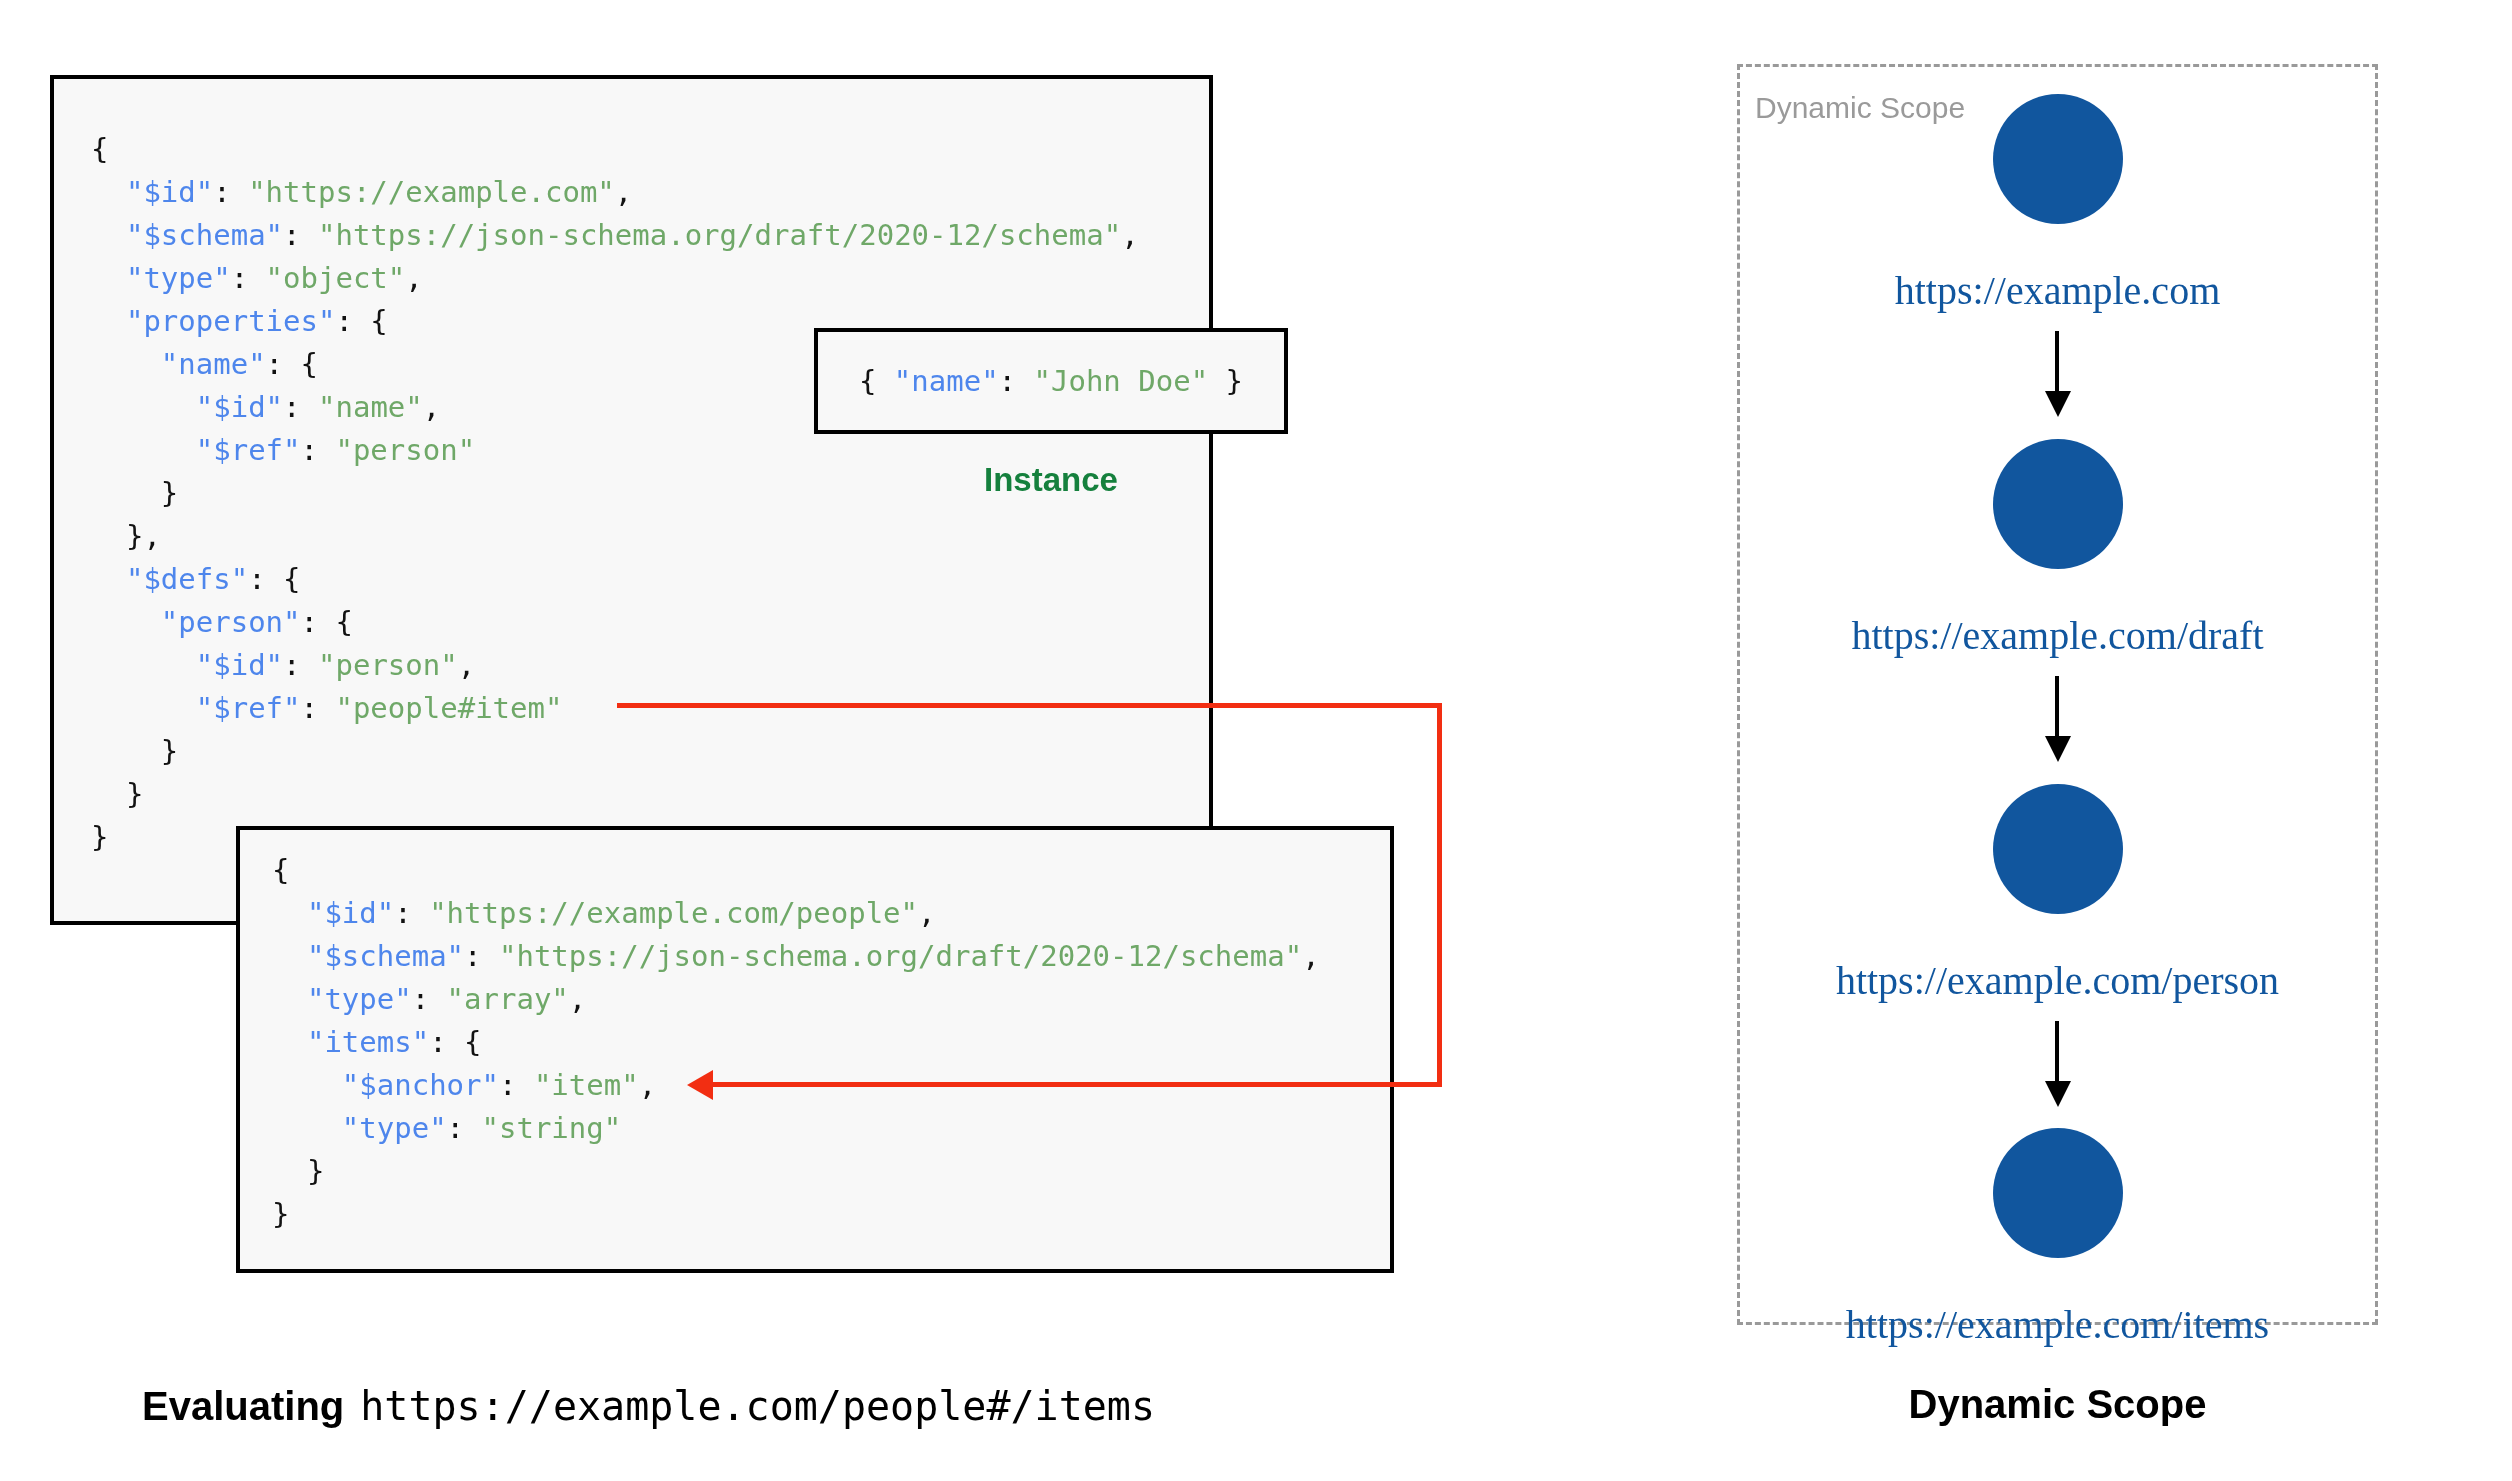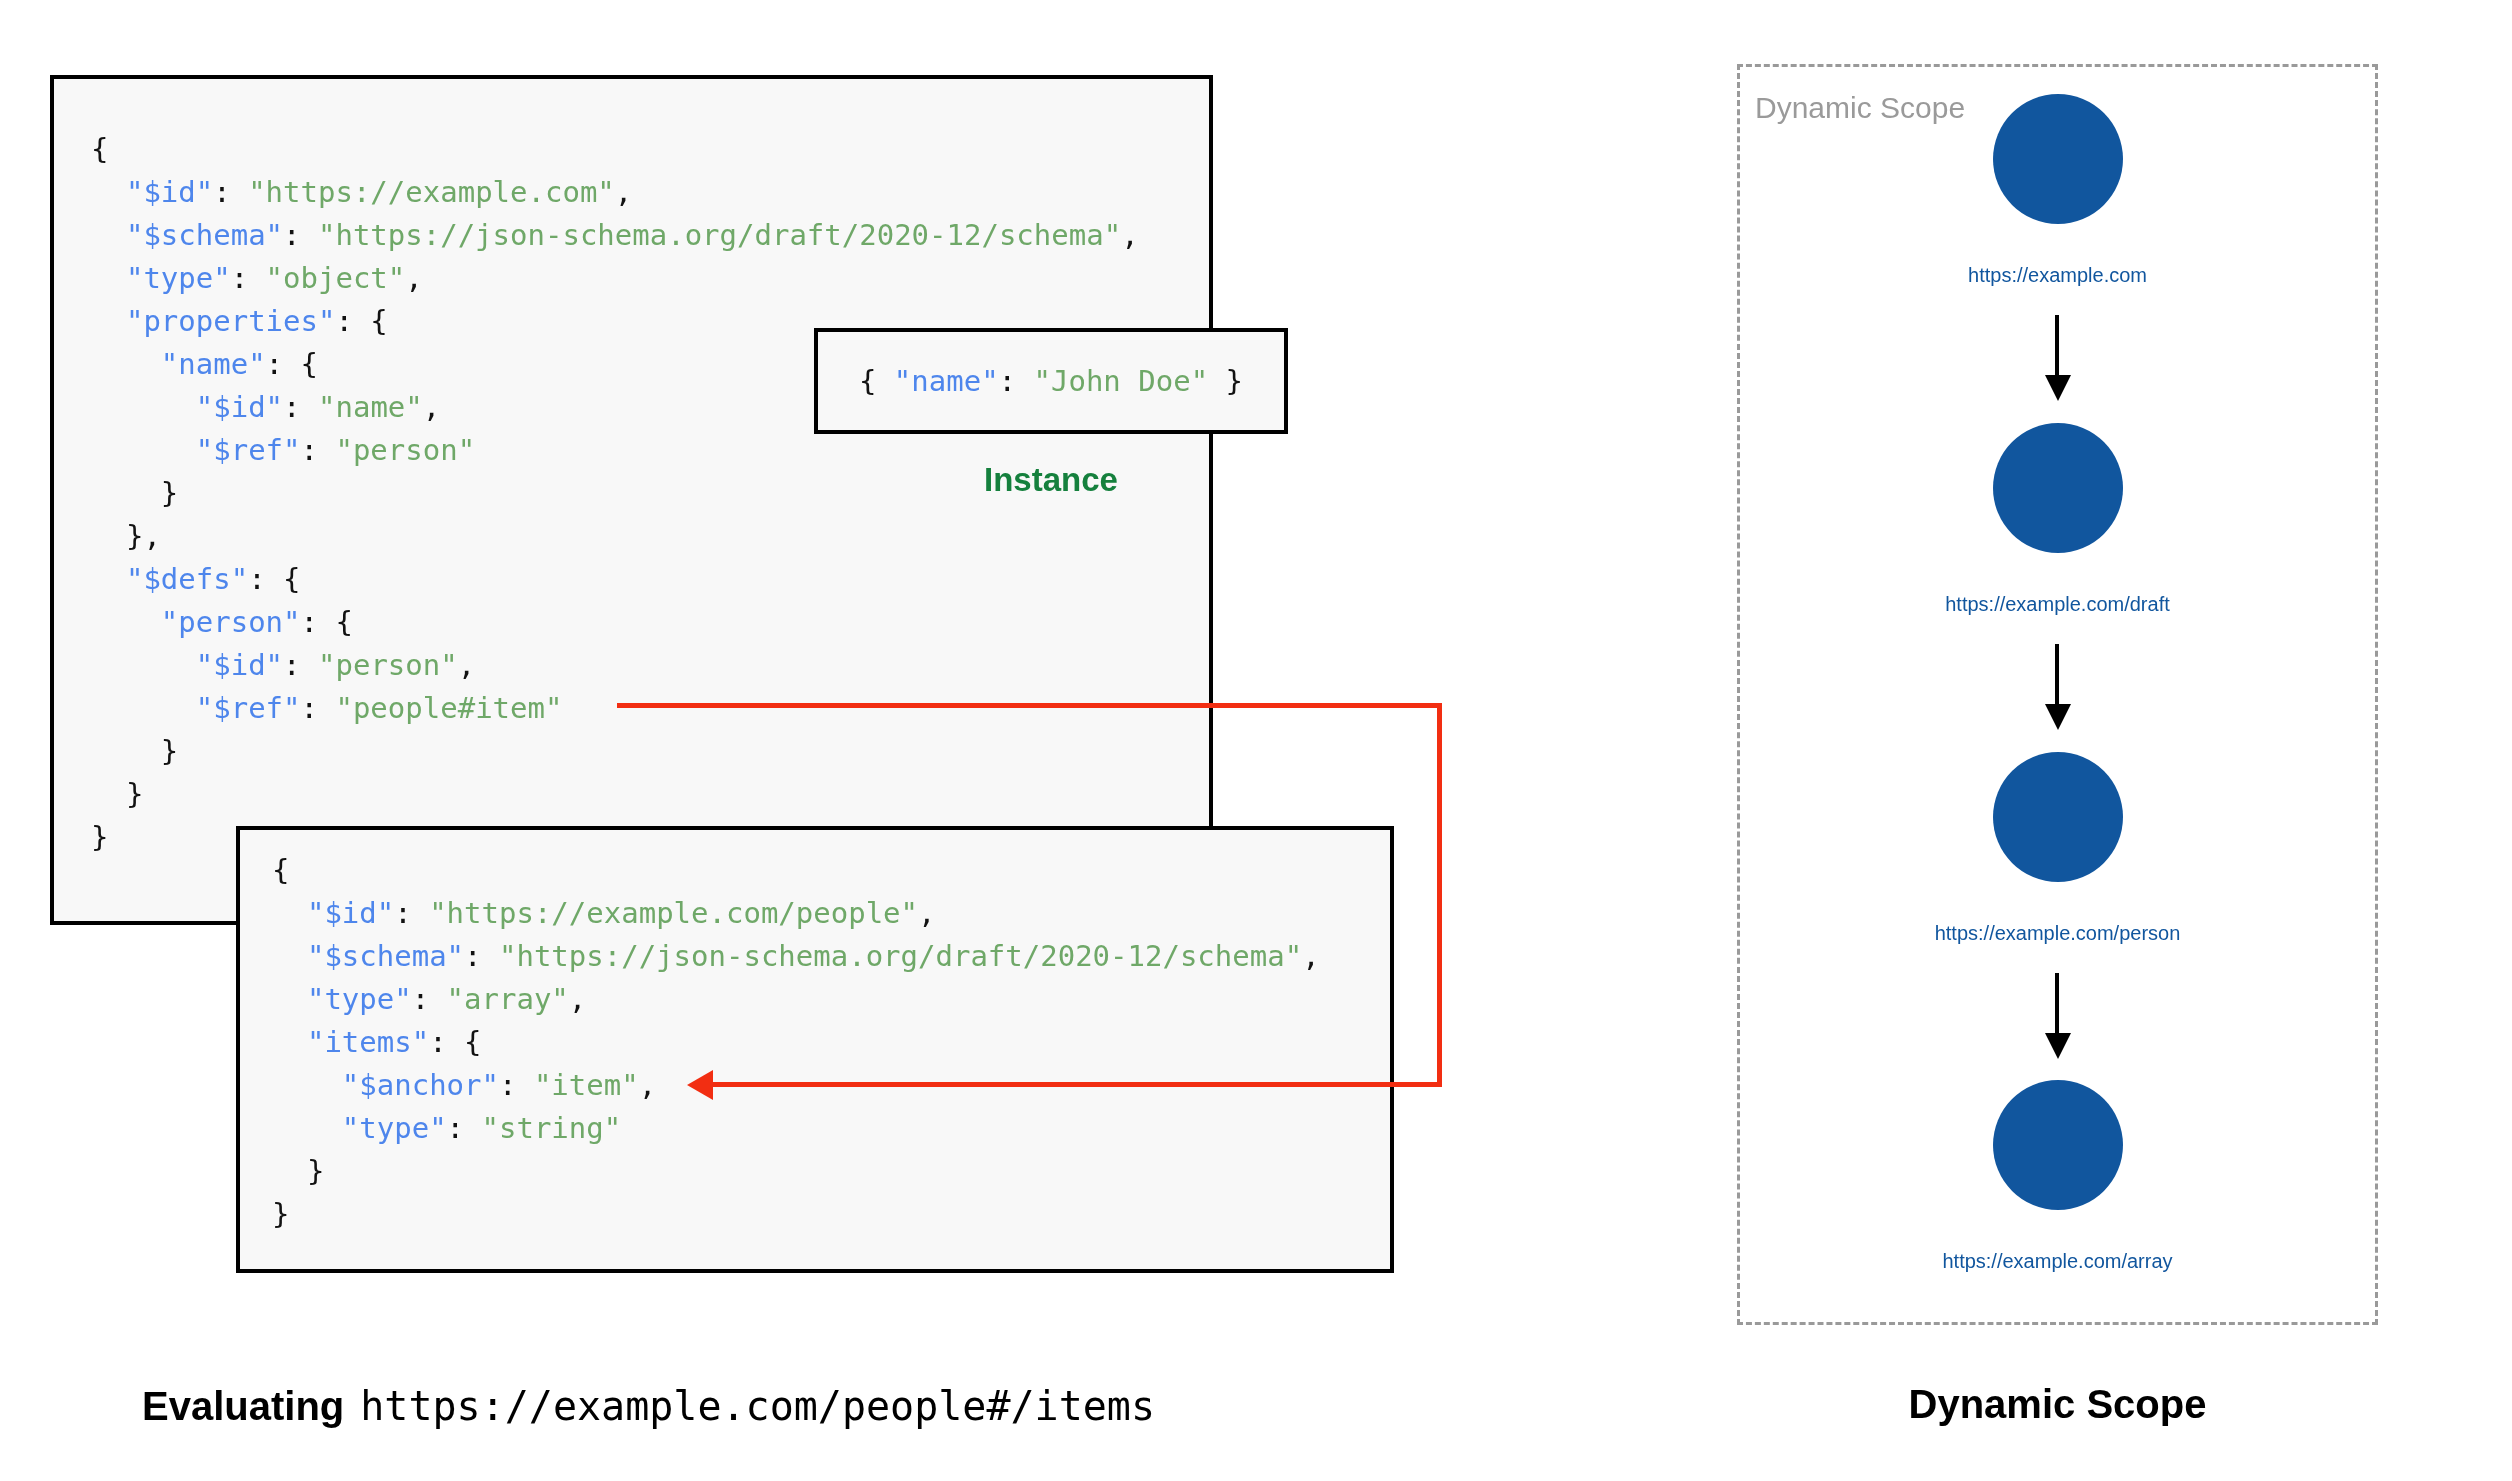--- a/index.html
+++ b/index.html
@@ -68,22 +68,22 @@
     position:absolute;left:15px;top:23.5px;
     font-family:"Liberation Sans",sans-serif;
     font-size:30px;color:var(--gray);
   }
   #scope-nodes{
     position:absolute;left:0;top:27px;width:100%;
     display:flex;flex-direction:column;align-items:center;
   }
   .scope-circle{width:130px;height:130px;border-radius:50%;background:var(--node);}
   .scope-uri{
-    margin-top:32px;font-size:20px;line-height:38px;
-    color:var(--node);font-family:Liberation Sans, sans-serif;white-space:pre;
+    margin-top:48px;font-size:40px;line-height:38px;
+    color:var(--node);font-family:Liberation Serif, serif;white-space:pre;
   }
   .down-arrow{margin-top:21.4px;margin-bottom:21.4px;width:26px;height:86px;position:relative;}
   .down-arrow::before{
     content:"";position:absolute;left:10.7px;top:0;width:4.3px;height:62px;background:#000;
   }
   .down-arrow::after{
     content:"";position:absolute;left:0;top:60px;width:0;height:0;
     border-left:13px solid transparent;border-right:13px solid transparent;
     border-top:26px solid #000;
   }
@@ -126,21 +126,21 @@
         <div class="scope-circle"></div>
         <div class="scope-uri">https://example.com</div>
         <div class="down-arrow"></div>
         <div class="scope-circle"></div>
         <div class="scope-uri">https://example.com/draft</div>
         <div class="down-arrow"></div>
         <div class="scope-circle"></div>
         <div class="scope-uri">https://example.com/person</div>
         <div class="down-arrow"></div>
         <div class="scope-circle"></div>
-        <div class="scope-uri">https://example.com/array</div>
+        <div class="scope-uri">https://example.com/items</div>
       </div>
   </div>
 
   <div id="caption-left"><span class="bold">Evaluating</span><span class="mono">https://example.com/people#/items</span></div>
   <div id="caption-right">Dynamic Scope</div>
 
 </div>
 
 
 </body></html>

